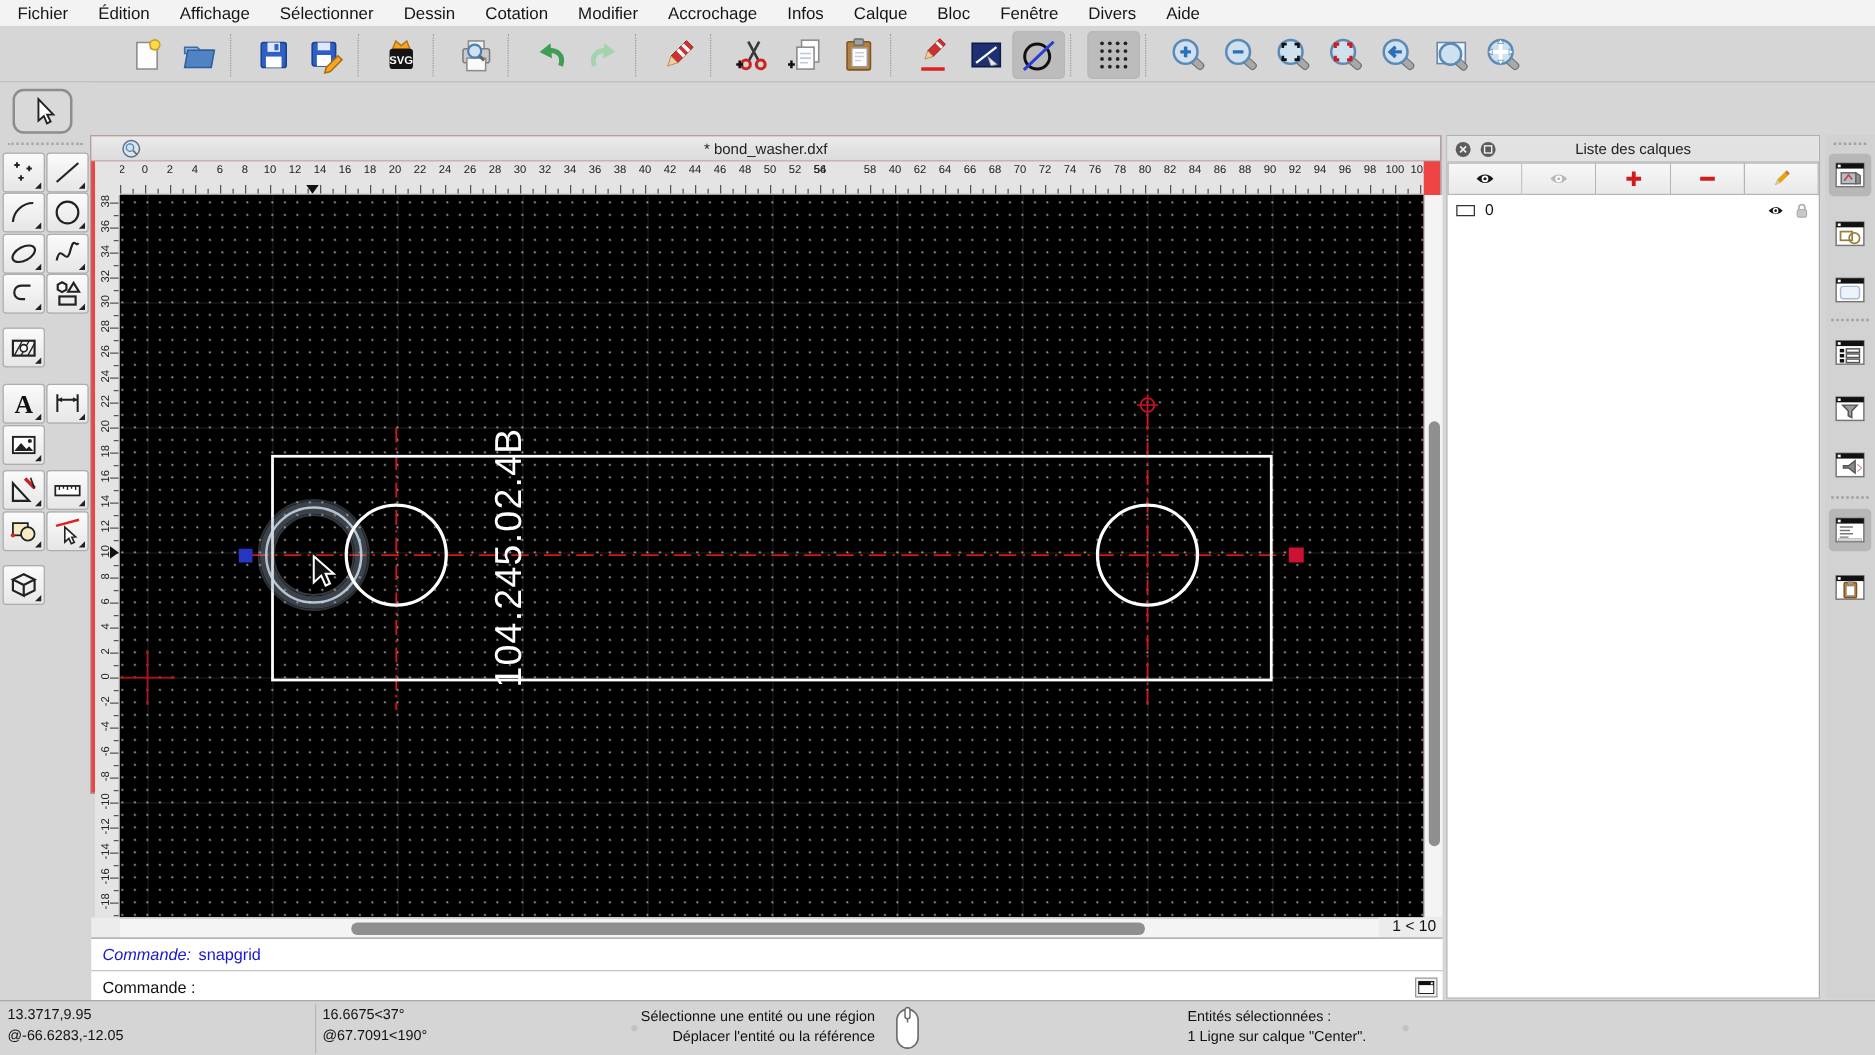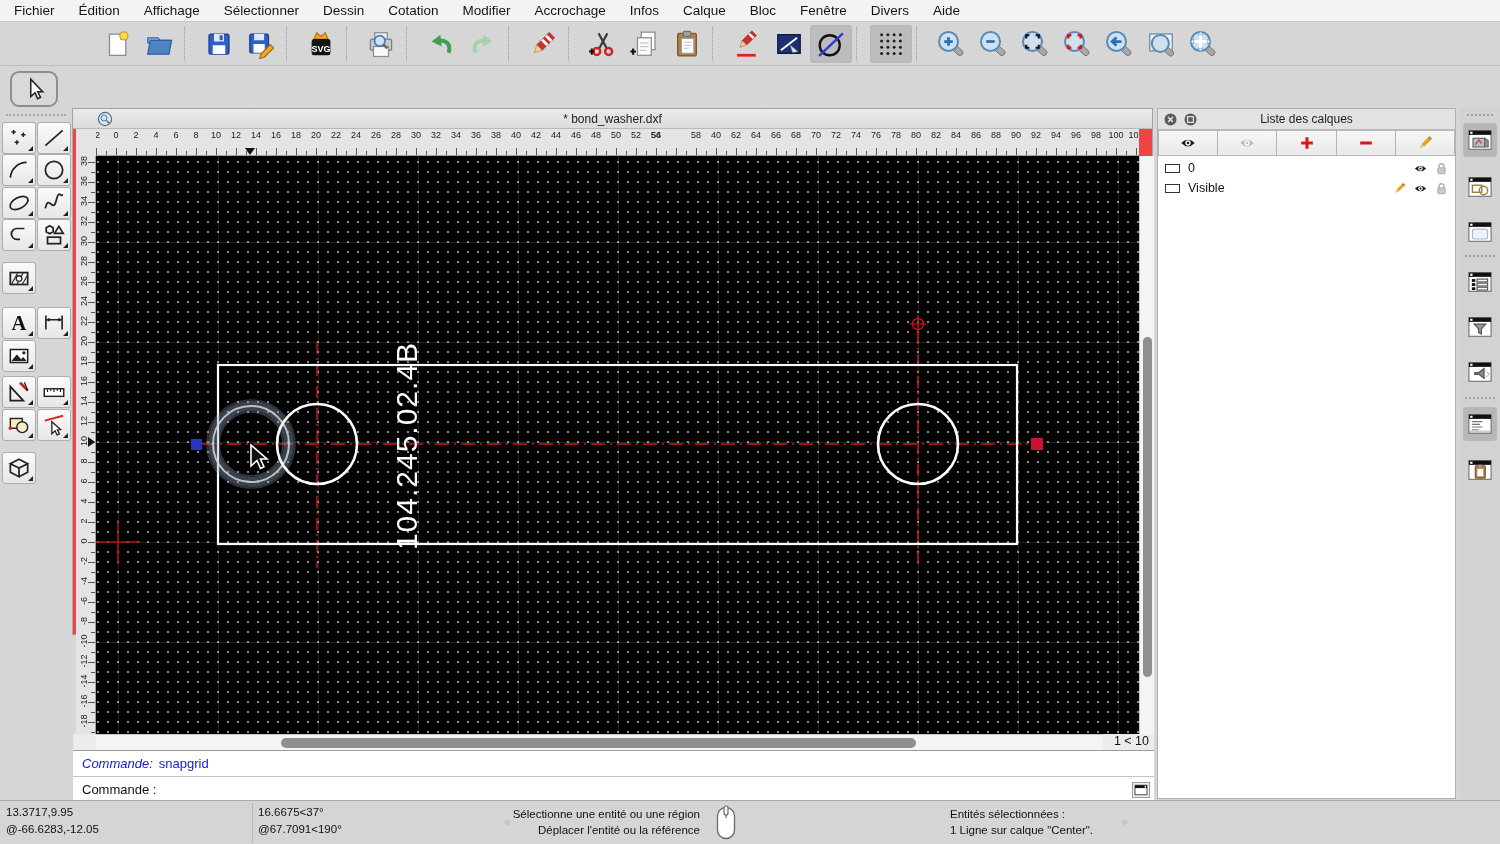--- a/index.html
+++ b/index.html
@@ -808,40 +808,20 @@
         <svg viewBox="0 0 20 20">
           <path d="M2.5 10Q10 2.5 17.5 10 10 17.5 2.5 10z" fill="#161616"></path>
           <circle cx="10" cy="10" r="3" fill="#fff"></circle>
           <circle cx="10" cy="10" r="1.4" fill="#161616"></circle>
         </svg>
         <svg viewBox="0 0 20 20">
           <path d="M6.8 9V6.8a3.2 3.2 0 0 1 6.4 0V9" fill="none" stroke="#b3b3b3" stroke-width="2"></path>
           <rect x="5" y="9" width="10" height="8" rx="1.6" fill="#c9c9c9" stroke="#9e9e9e"></rect>
         </svg>
       </div>
-      <div class="lrow">
-        <span class="lsw" style="background:#ffffff"></span>
-        <span class="name">Visible</span>
-        <svg viewBox="0 0 20 20">
-          <g transform="rotate(45 10 10)">
-            <rect x="8.4" y="1.5" width="3.4" height="11.5" fill="#f0a500" stroke="#b97e06" stroke-width=".5"></rect>
-            <rect x="8.4" y="1.5" width="3.4" height="2" fill="#cf6a6a"></rect>
-            <path d="M8.4 13h3.4L10.1 17.5z" fill="#ecd2a6" stroke="#b98d56" stroke-width=".4"></path>
-          </g>
-        </svg>
-        <svg viewBox="0 0 20 20">
-          <path d="M2.5 10Q10 2.5 17.5 10 10 17.5 2.5 10z" fill="#161616"></path>
-          <circle cx="10" cy="10" r="3" fill="#fff"></circle>
-          <circle cx="10" cy="10" r="1.4" fill="#161616"></circle>
-        </svg>
-        <svg viewBox="0 0 20 20">
-          <path d="M6.8 9V6.8a3.2 3.2 0 0 1 6.4 0V9" fill="none" stroke="#b3b3b3" stroke-width="2"></path>
-          <rect x="5" y="9" width="10" height="8" rx="1.6" fill="#c9c9c9" stroke="#9e9e9e"></rect>
-        </svg>
-      </div>
     </div>
 </div>
 
 <div id="rtools">
     <div class="dots"></div>
     <div class="rsep" style="top: 147px;"></div>
     <div class="rsep" style="top: 289px;"></div>
     <div class="rbtn pressed" style="top: 15px;">
       <svg viewBox="0 0 24 22">
         <rect x="2.5" y="3" width="19" height="16" fill="#fff" stroke="#777"></rect>

